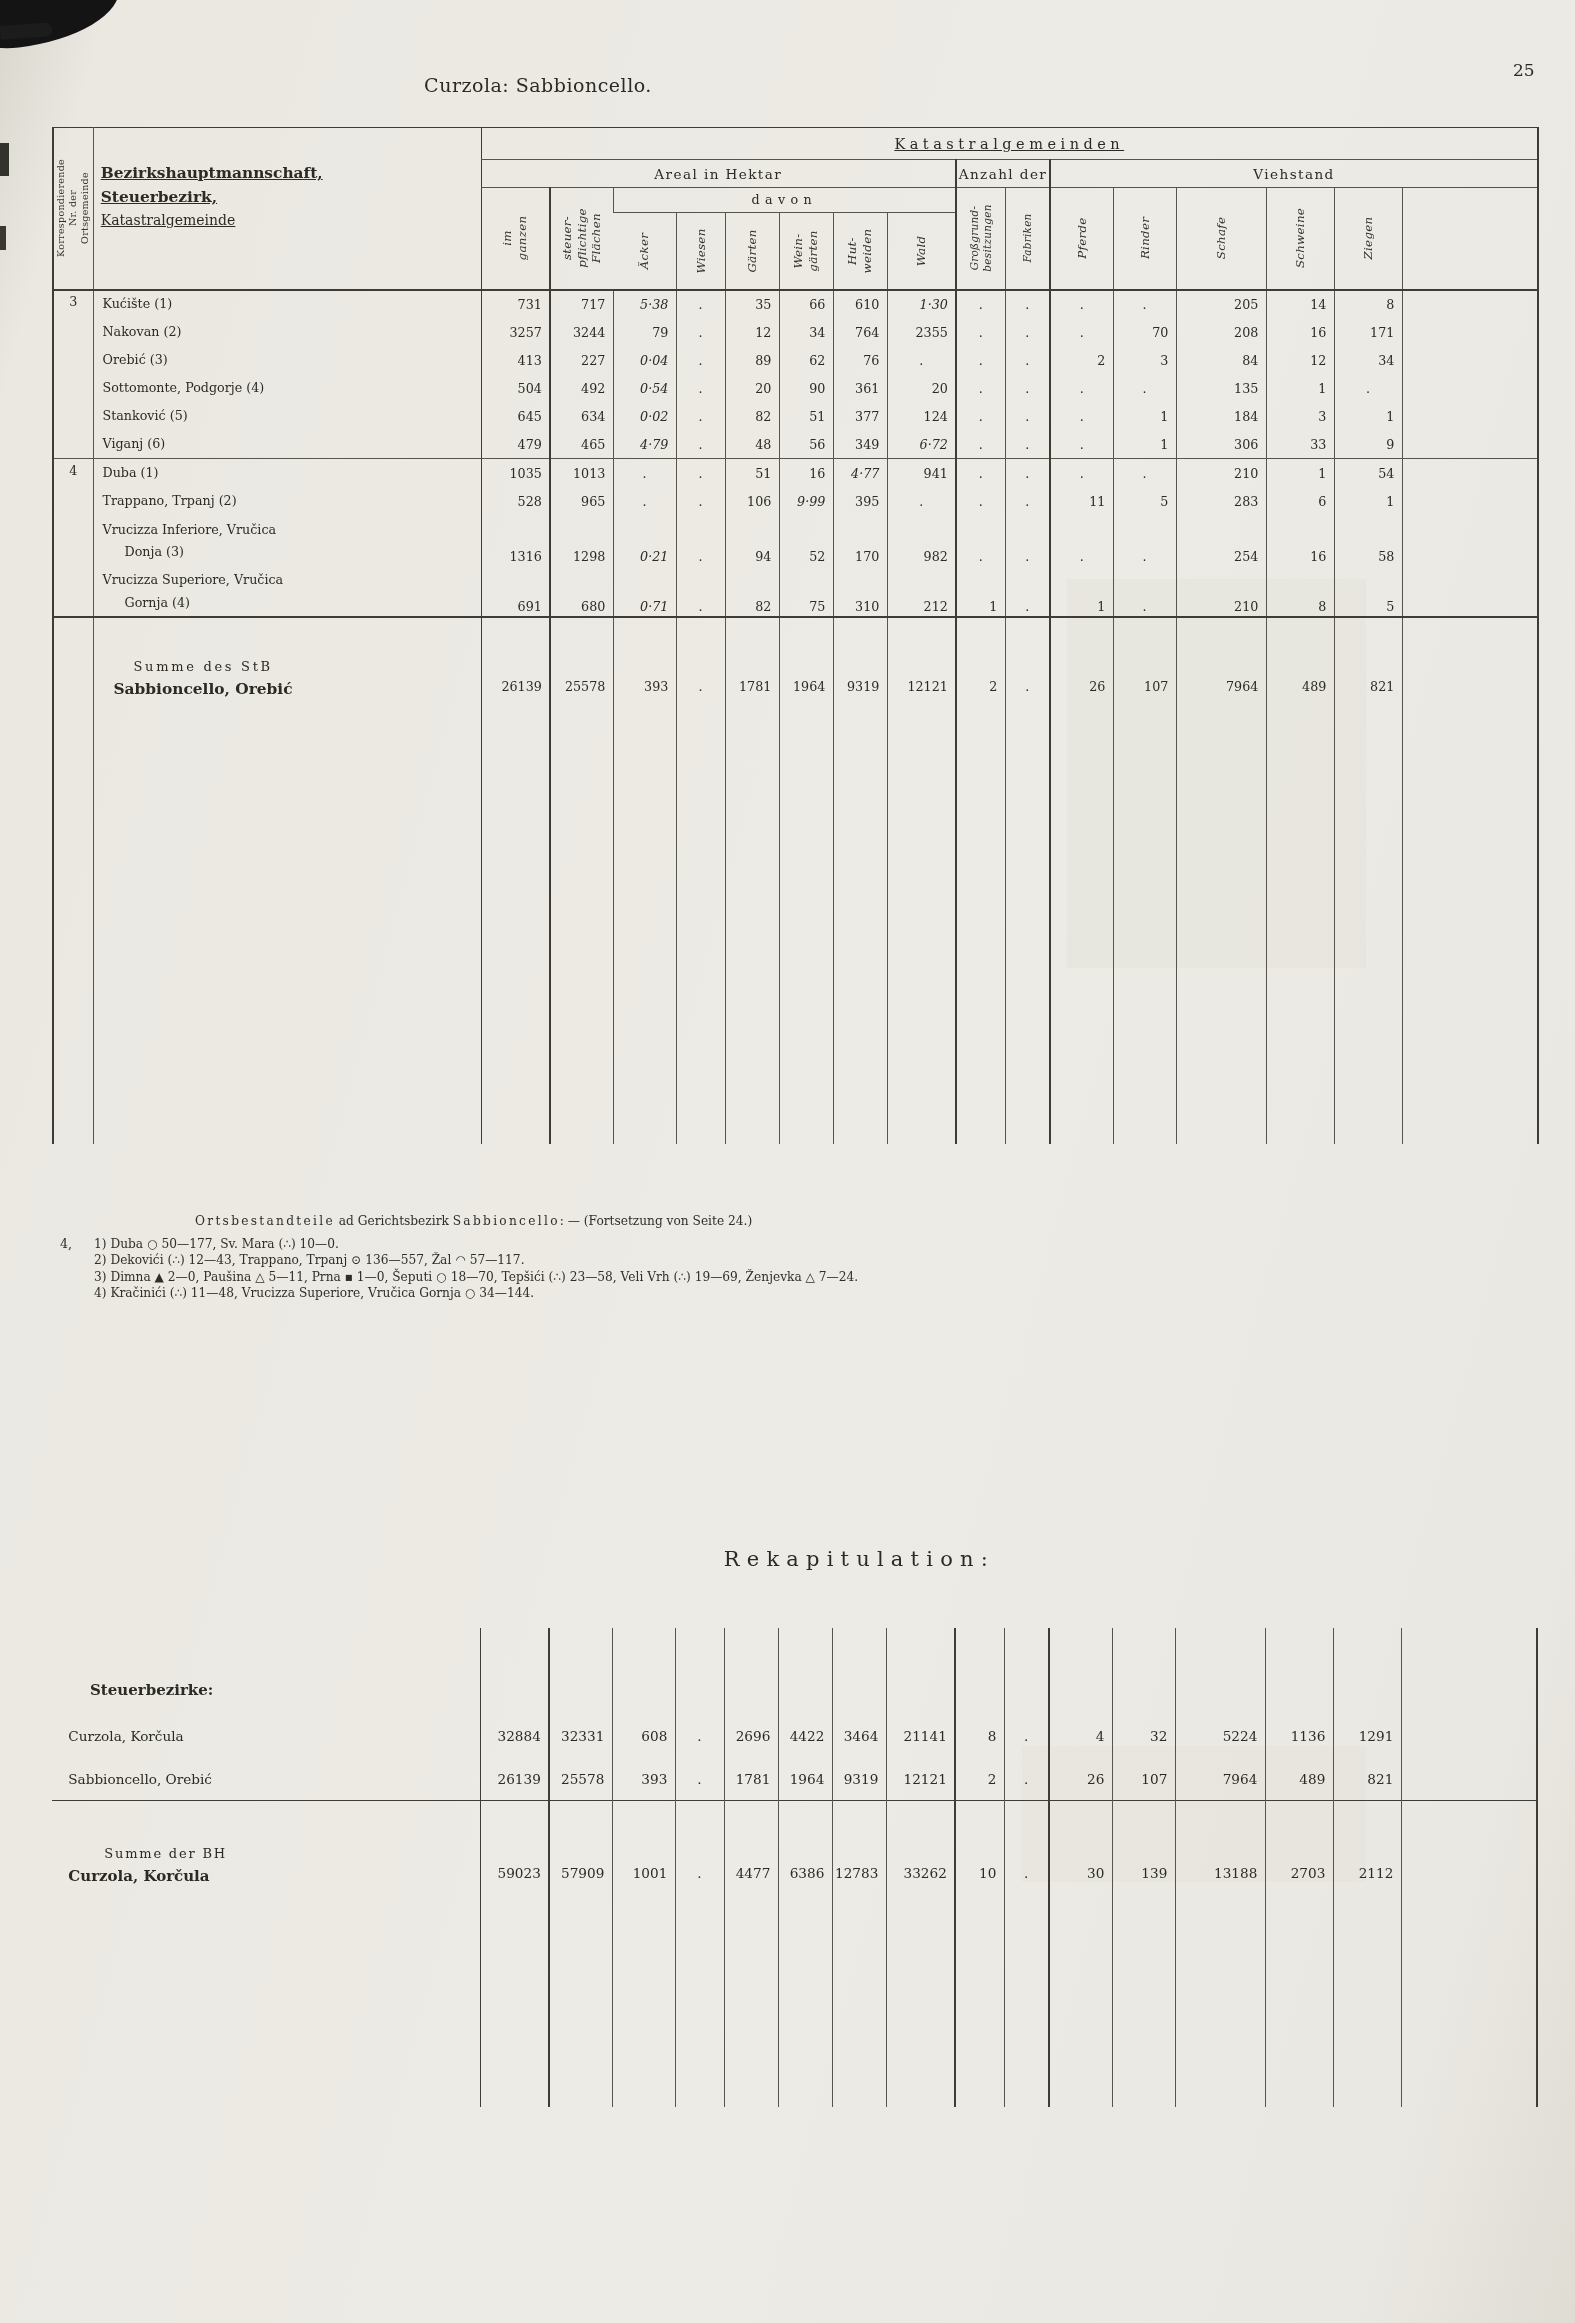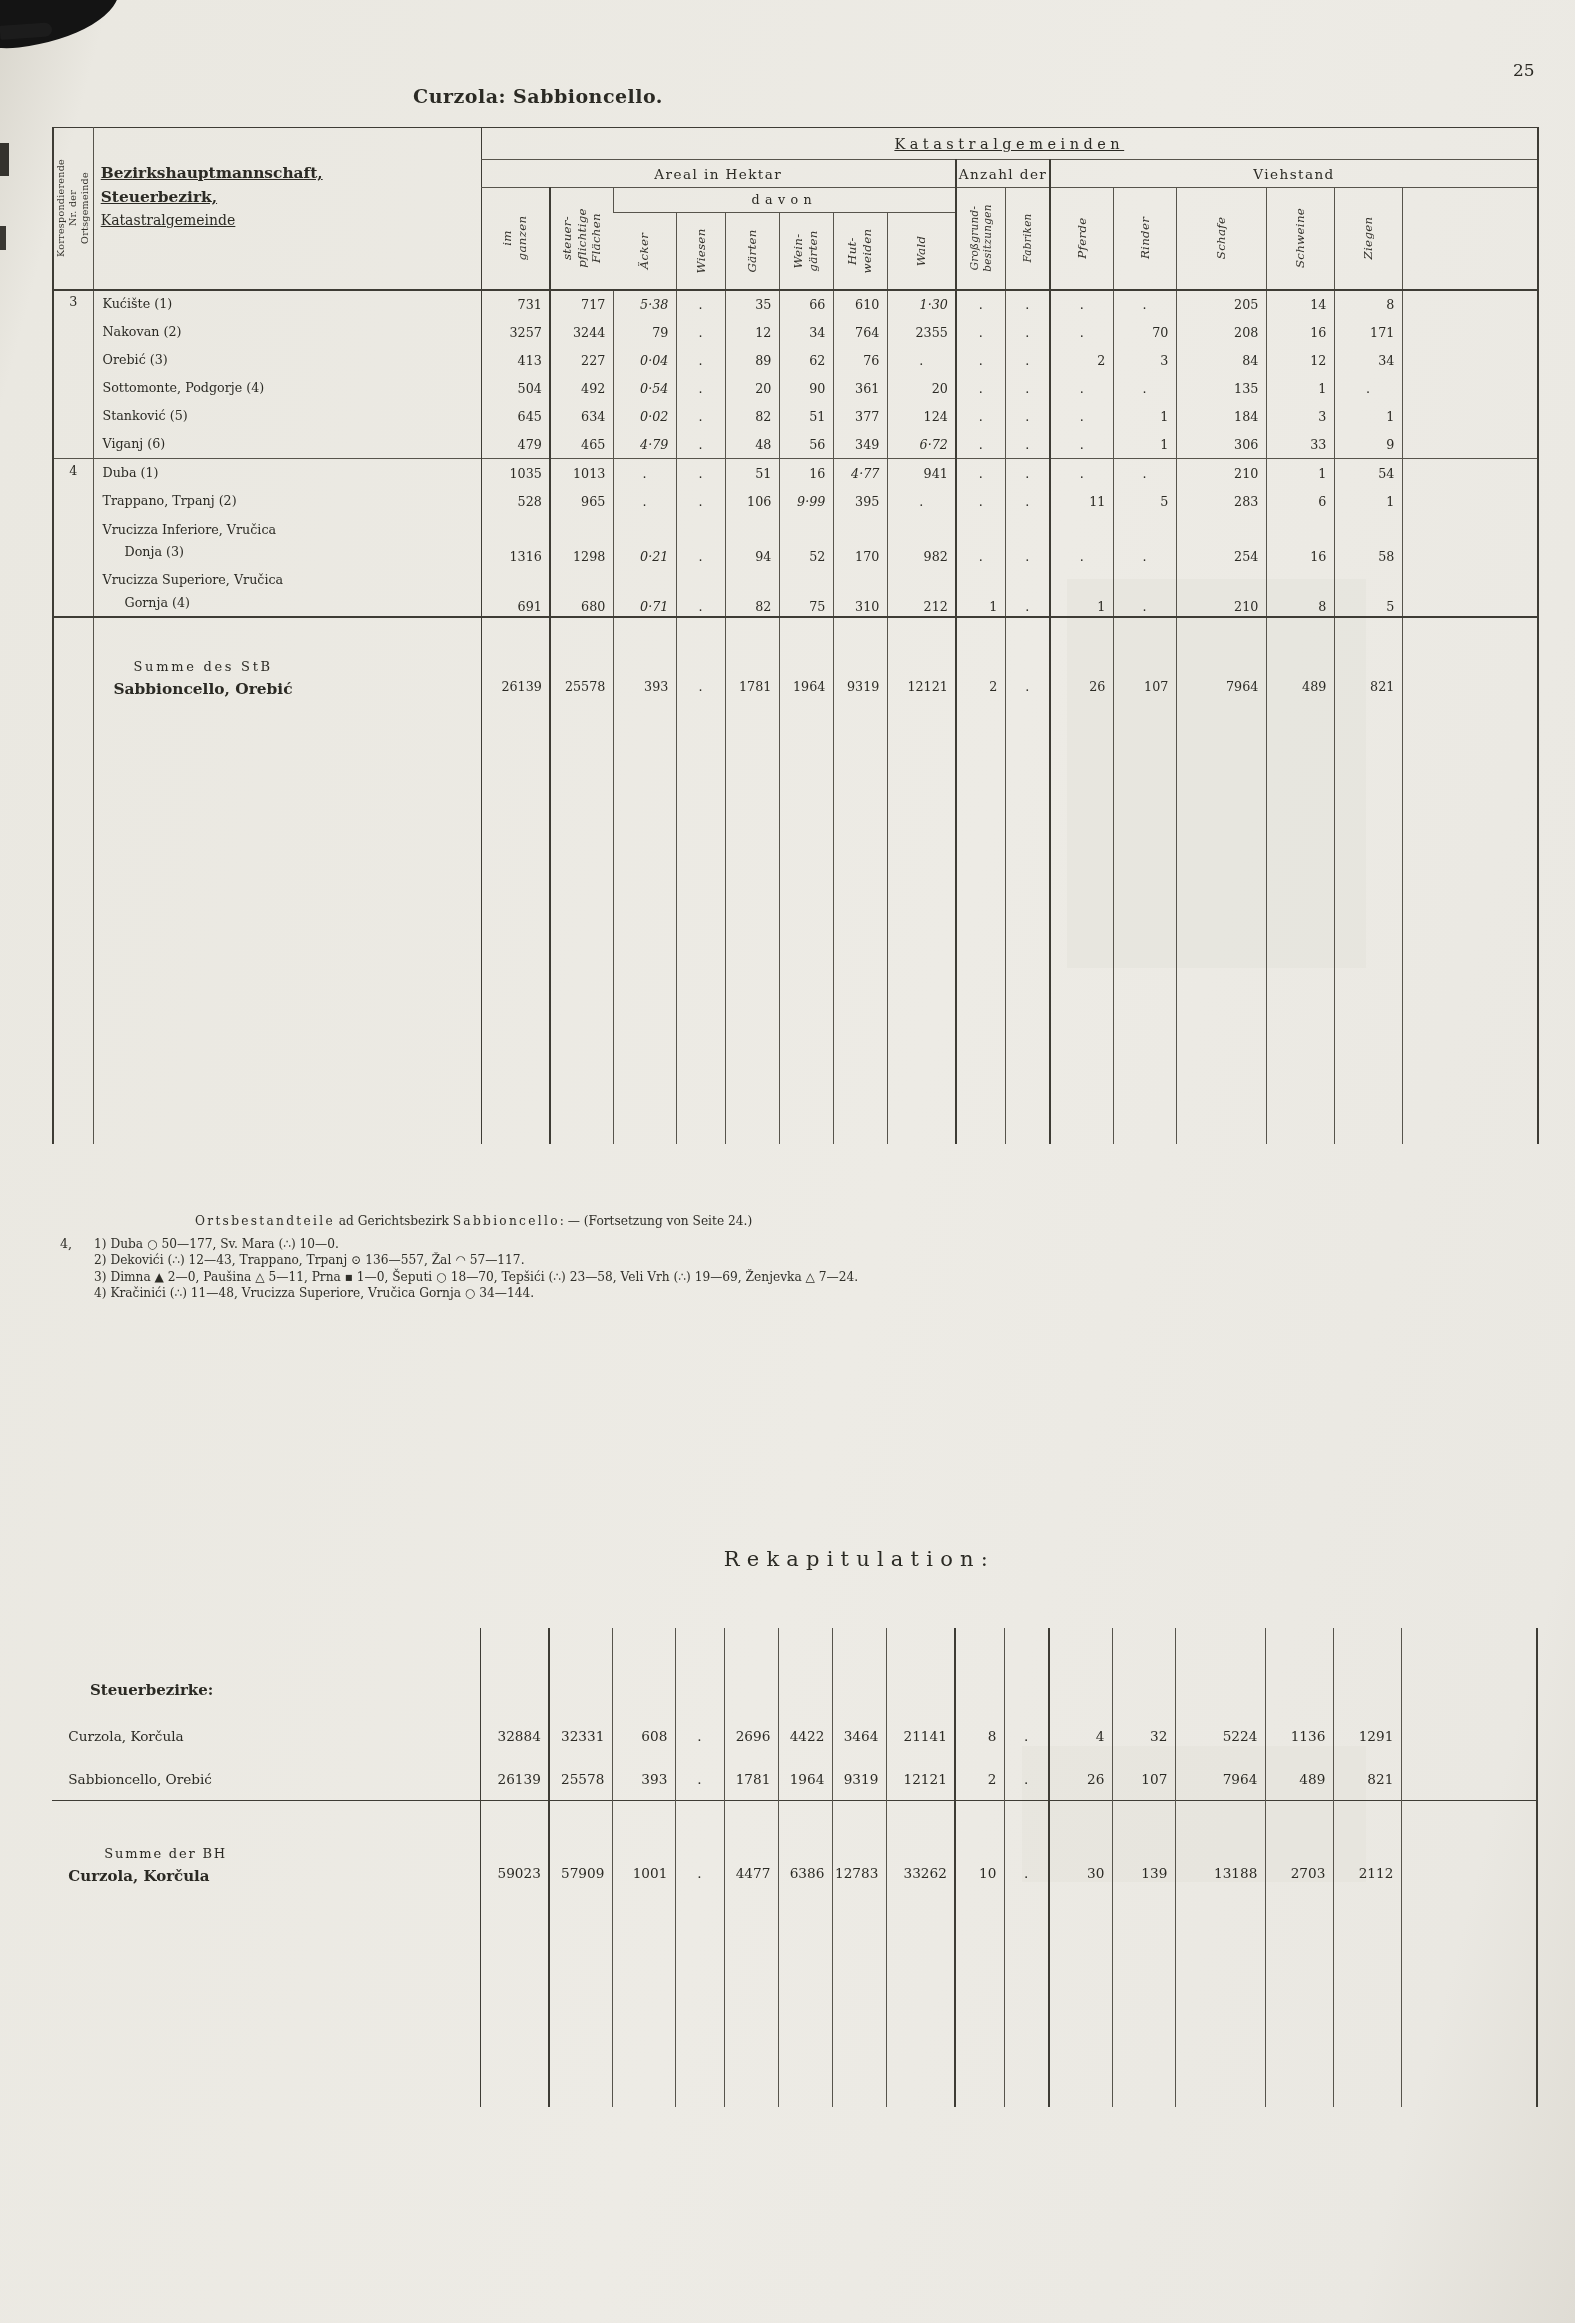--- a/index.html
+++ b/index.html
@@ -10,21 +10,21 @@
   }
   
   .mark1 { position:absolute; left:-31px; top:-23.5px; width:152px; height:67px; background:#141414; border-radius:0 12.7px 70% 30%; transform:rotate(-7deg); }
   .mark2 { position:absolute; left:0; top:24.4px; width:52px; height:13.6px; background:#1c1c1c; border-radius:1.8px 7.2px 7.2px 1.8px; transform:rotate(-4deg); }
   .mark3 { position:absolute; left:0; top:143px; width:9px; height:33px; background:#34322d; }
   .mark4 { position:absolute; left:0; top:226px; width:6.3px; height:23.5px; background:#3a3833; }
   .bleed1 { position:absolute; left:1067px; top:579px; width:299px; height:389px; background:#e4e2da; opacity:.55; }
   .bleed2 { position:absolute; left:1022px; top:1746px; width:344px; height:136px; background:#e4e2da; opacity:.5; }
 
   .page-num { position:absolute; top:60px; left:1513px; font-size:17px; }
-  .doc-title { position:absolute; top:85px; left:0; width:1076px; text-align:center; font-size:19px; font-weight:bold; letter-spacing:0.5px; }
+  .doc-title { position:absolute; top:74px; left:0; width:1076px; text-align:center; font-size:19px; font-weight:normal; letter-spacing:0.5px; }
 
   
   .t { border-collapse:collapse; table-layout:fixed; width:1486px; }
   .t th,.t td { border-left:0.9px solid #57544c; font-weight:normal; padding:0; }
   .t th:first-child,.t td:first-child { border-left:none; }
   .hl { border-left:1.8px solid #3e3c35 !important; }
   .dl { border-left:2.7px double #3e3c35 !important; }
 
   .t-main { position:absolute; top:127px; left:52px; border:2.7px double #3e3c35; border-top:1.8px solid #3e3c35; border-bottom:none; }
   .t-rekap { position:absolute; top:1628px; left:52px; border:none; border-right:2.7px double #3e3c35; }

